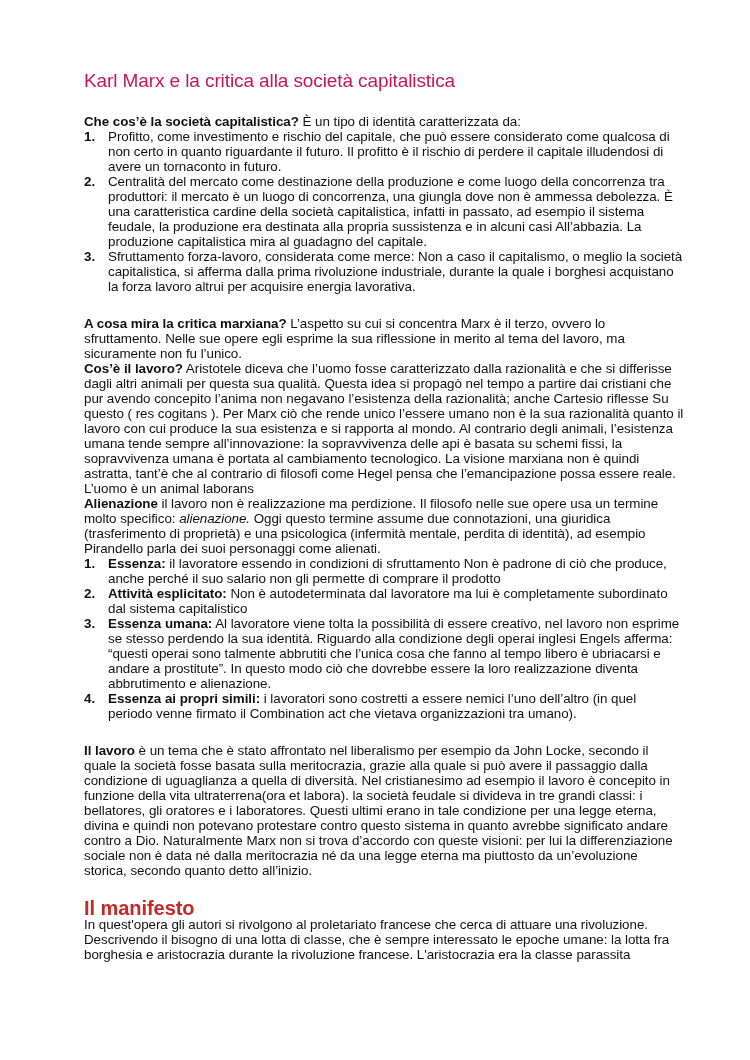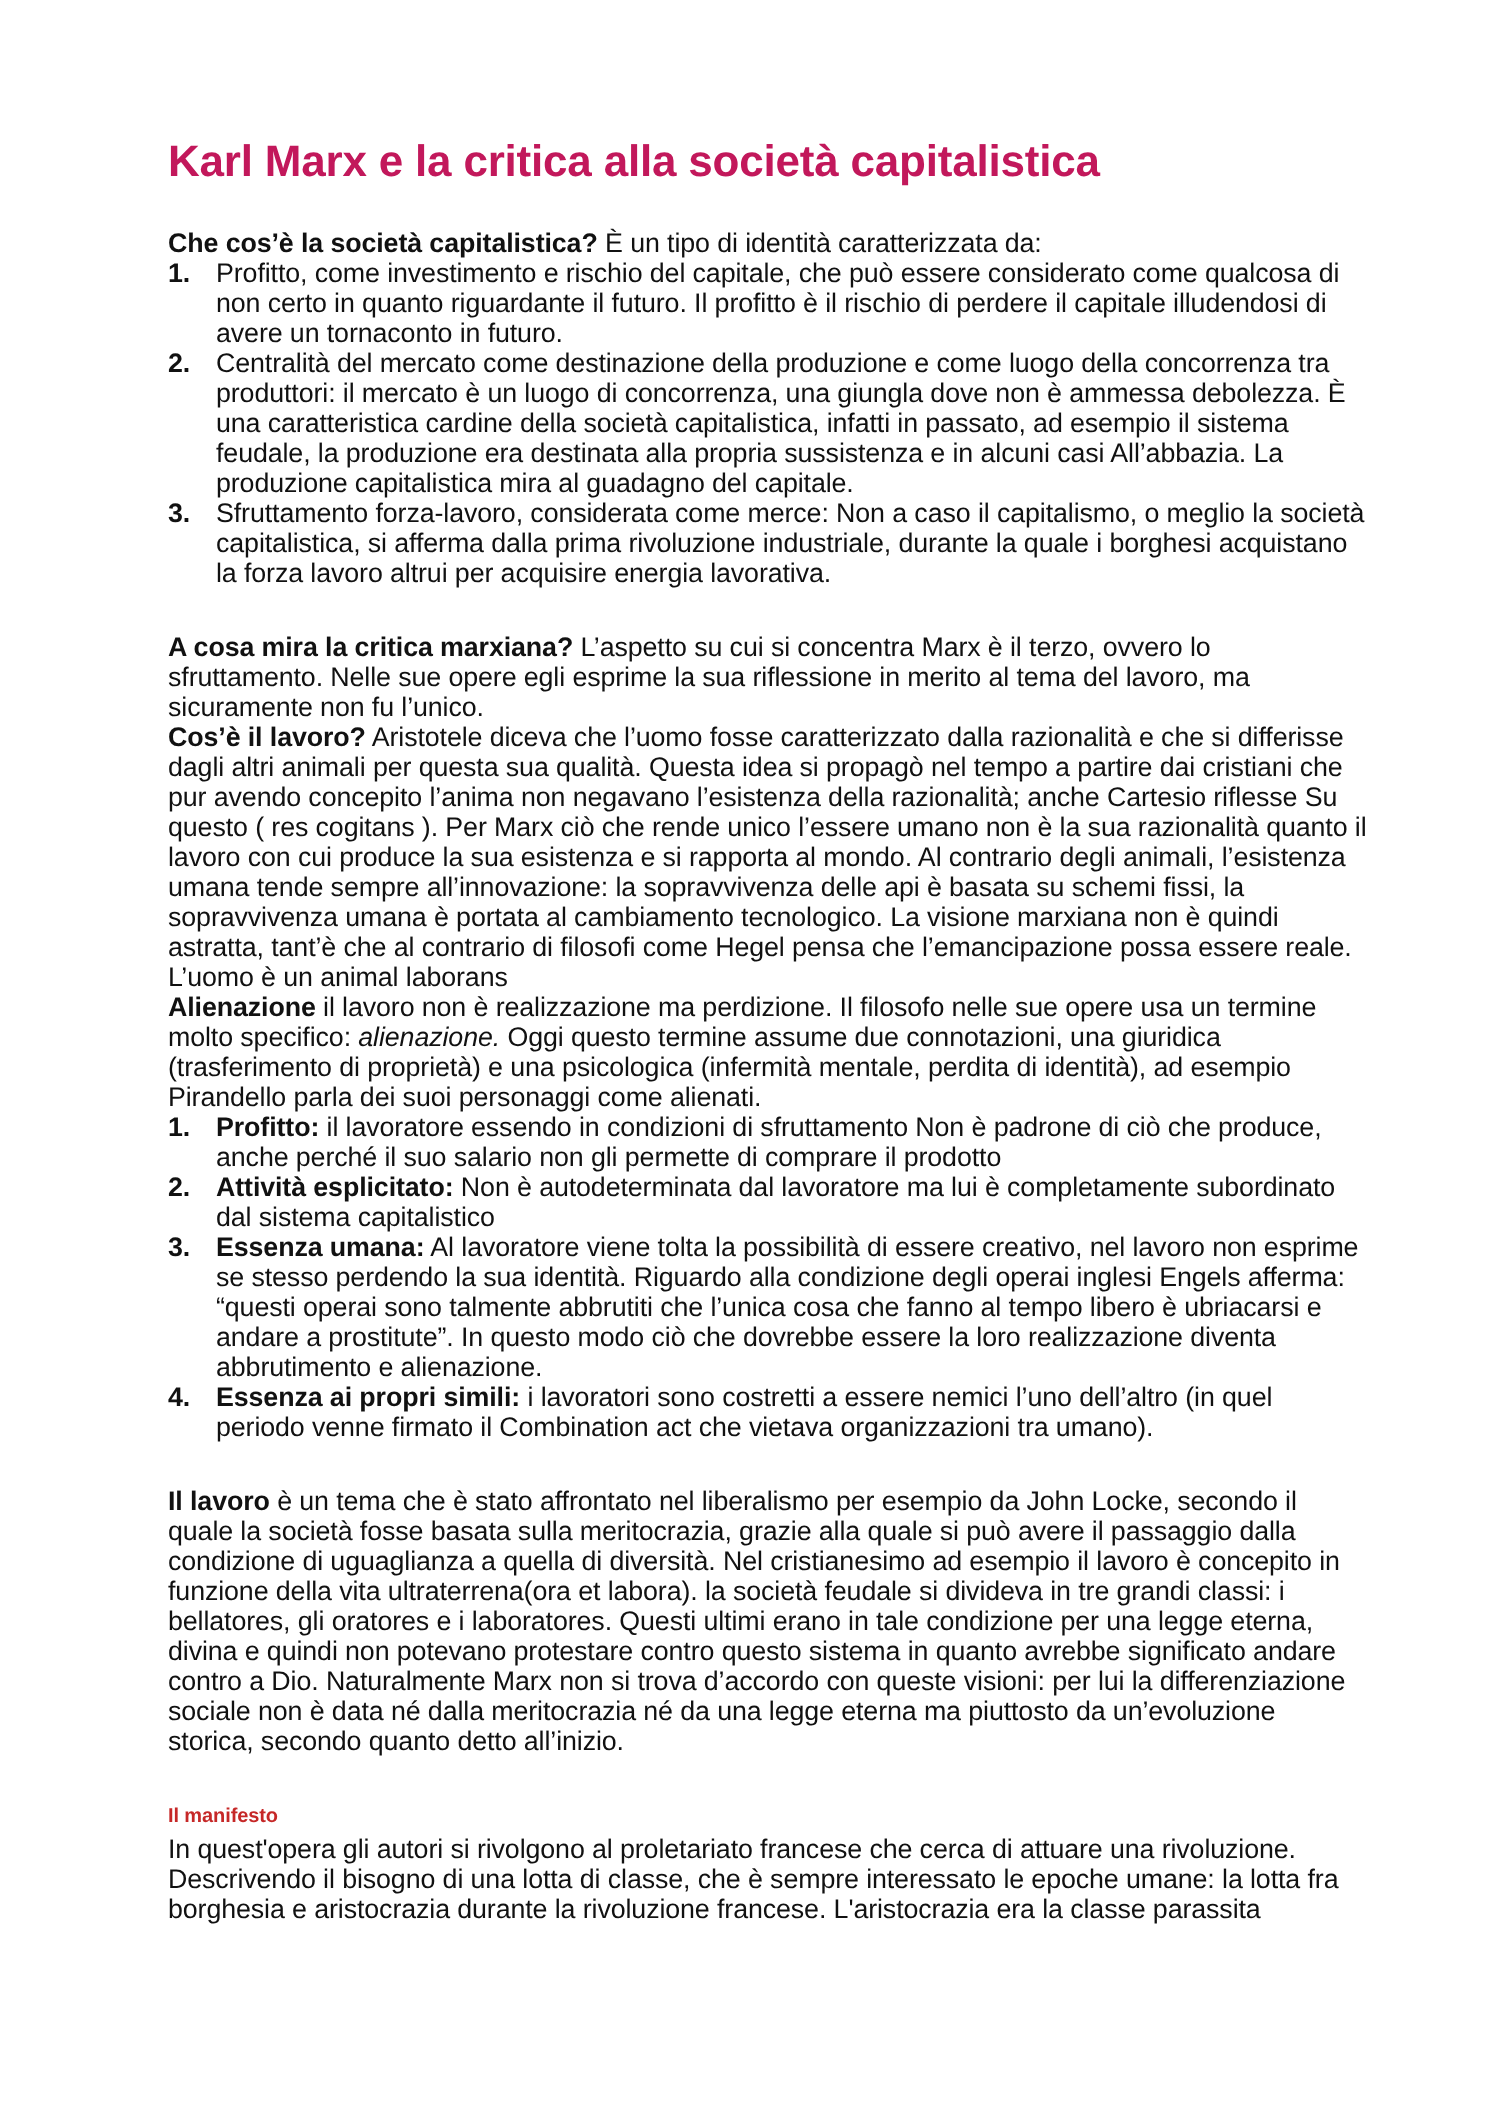--- a/index.html
+++ b/index.html
@@ -4,32 +4,32 @@
 <style>
   html, body { margin: 0; padding: 0; background: #ffffff; }
   body { width: 750px; height: 1060px; overflow: hidden; position: relative; }
   .page {
     position: absolute; left: 84px; top: 70px; width: 600px;
     font-family: "Liberation Sans", sans-serif;
     font-size: 13.4px; line-height: 15px; color: #111111;
     letter-spacing: -0.05px;
   }
   h1 {
-    margin: 0 0 22px 0; font-size: 22px; line-height: 22px;
-    font-weight: bold; color: #c2185b; letter-spacing: -0.1px;
+    margin: 0 0 22px 0; font-size: 19px; line-height: 22px;
+    font-weight: normal; color: #c2185b; letter-spacing: -0.1px;
   }
   p { margin: 0; }
   b { font-weight: bold; }
   .q { font-weight: bold; }
   ol { list-style: none; margin: 0; padding: 0; }
   ol li { position: relative; padding-left: 24px; }
   ol li .num { position: absolute; left: 0; top: 0; font-weight: bold; }
   .gap { height: 22px; }
   h2 {
-    margin: 0; font-size: 10px; line-height: 17px;
+    margin: 0; font-size: 20px; line-height: 17px;
     font-weight: bold; color: #c62828;
   }
   .gap2 { height: 22px; }
 </style>
 </head>
 <body>
 
 <div class="page">
   <h1>Karl Marx e la critica alla società capitalistica</h1>
 
@@ -42,21 +42,21 @@
     </ol>
   </section>
 
   <div class="gap"></div>
 
   <section>
     <p><span class="q">A cosa mira la critica marxiana?</span><span> L’aspetto su cui si concentra Marx è il terzo, ovvero lo sfruttamento. Nelle sue opere egli esprime la sua riflessione in merito al tema del lavoro, ma sicuramente non fu l’unico.</span></p>
     <p><span class="q">Cos’è il lavoro?</span><span> Aristotele diceva che l’uomo fosse caratterizzato dalla razionalità e che si differisse dagli altri animali per questa sua qualità. Questa idea si propagò nel tempo a partire dai cristiani che pur avendo concepito l’anima non negavano l’esistenza della razionalità; anche Cartesio riflesse Su questo ( res cogitans ). Per Marx ciò che rende unico l’essere umano non è la sua razionalità quanto il lavoro con cui produce la sua esistenza e si rapporta al mondo. Al contrario degli animali, l’esistenza umana tende sempre all’innovazione: la sopravvivenza delle api è basata su schemi fissi, la sopravvivenza umana è portata al cambiamento tecnologico. La visione marxiana non è quindi astratta, tant’è che al contrario di filosofi come Hegel pensa che l’emancipazione possa essere reale. L’uomo è un animal laborans</span></p>
     <p><span class="q">Alienazione</span><span> il lavoro non è realizzazione ma perdizione. Il filosofo nelle sue opere usa un termine molto specifico: </span><i>alienazione.</i><span> Oggi questo termine assume due connotazioni, una giuridica (trasferimento di proprietà) e una psicologica (infermità mentale, perdita di identità), ad esempio Pirandello parla dei suoi personaggi come alienati.</span></p>
     <ol>
-      <li><span class="num">1.</span><b>Profitto:</b><span> il lavoratore essendo in condizioni di sfruttamento Non è padrone di ciò che produce, anche perché il suo salario non gli permette di comprare il prodotto</span></li>
+      <li><span class="num">1.</span><b>Essenza:</b><span> il lavoratore essendo in condizioni di sfruttamento Non è padrone di ciò che produce, anche perché il suo salario non gli permette di comprare il prodotto</span></li>
       <li><span class="num">2.</span><b>Attività esplicitato:</b><span> Non è autodeterminata dal lavoratore ma lui è completamente subordinato dal sistema capitalistico</span></li>
       <li><span class="num">3.</span><b>Essenza umana:</b><span> Al lavoratore viene tolta la possibilità di essere creativo, nel lavoro non esprime se stesso perdendo la sua identità. Riguardo alla condizione degli operai inglesi Engels afferma: “questi operai sono talmente abbrutiti che l’unica cosa che fanno al tempo libero è ubriacarsi e andare a prostitute”. In questo modo ciò che dovrebbe essere la loro realizzazione diventa abbrutimento e alienazione.</span></li>
       <li><span class="num">4.</span><b>Essenza ai propri simili:</b><span> i lavoratori sono costretti a essere nemici l’uno dell’altro (in quel periodo venne firmato il Combination act che vietava organizzazioni tra umano).</span></li>
     </ol>
   </section>
 
   <div class="gap"></div>
 
   <section>
     <p><b>Il lavoro</b><span> è un tema che è stato affrontato nel liberalismo per esempio da John Locke, secondo il quale la società fosse basata sulla meritocrazia, grazie alla quale si può avere il passaggio dalla condizione di uguaglianza a quella di diversità. Nel cristianesimo ad esempio il lavoro è concepito in funzione della vita ultraterrena(ora et labora). la società feudale si divideva in tre grandi classi: i bellatores, gli oratores e i laboratores. Questi ultimi erano in tale condizione per una legge eterna, divina e quindi non potevano protestare contro questo sistema in quanto avrebbe significato andare contro a Dio. Naturalmente Marx non si trova d’accordo con queste visioni: per lui la differenziazione sociale non è data né dalla meritocrazia né da una legge eterna ma piuttosto da un’evoluzione storica, secondo quanto detto all’inizio.</span></p>

